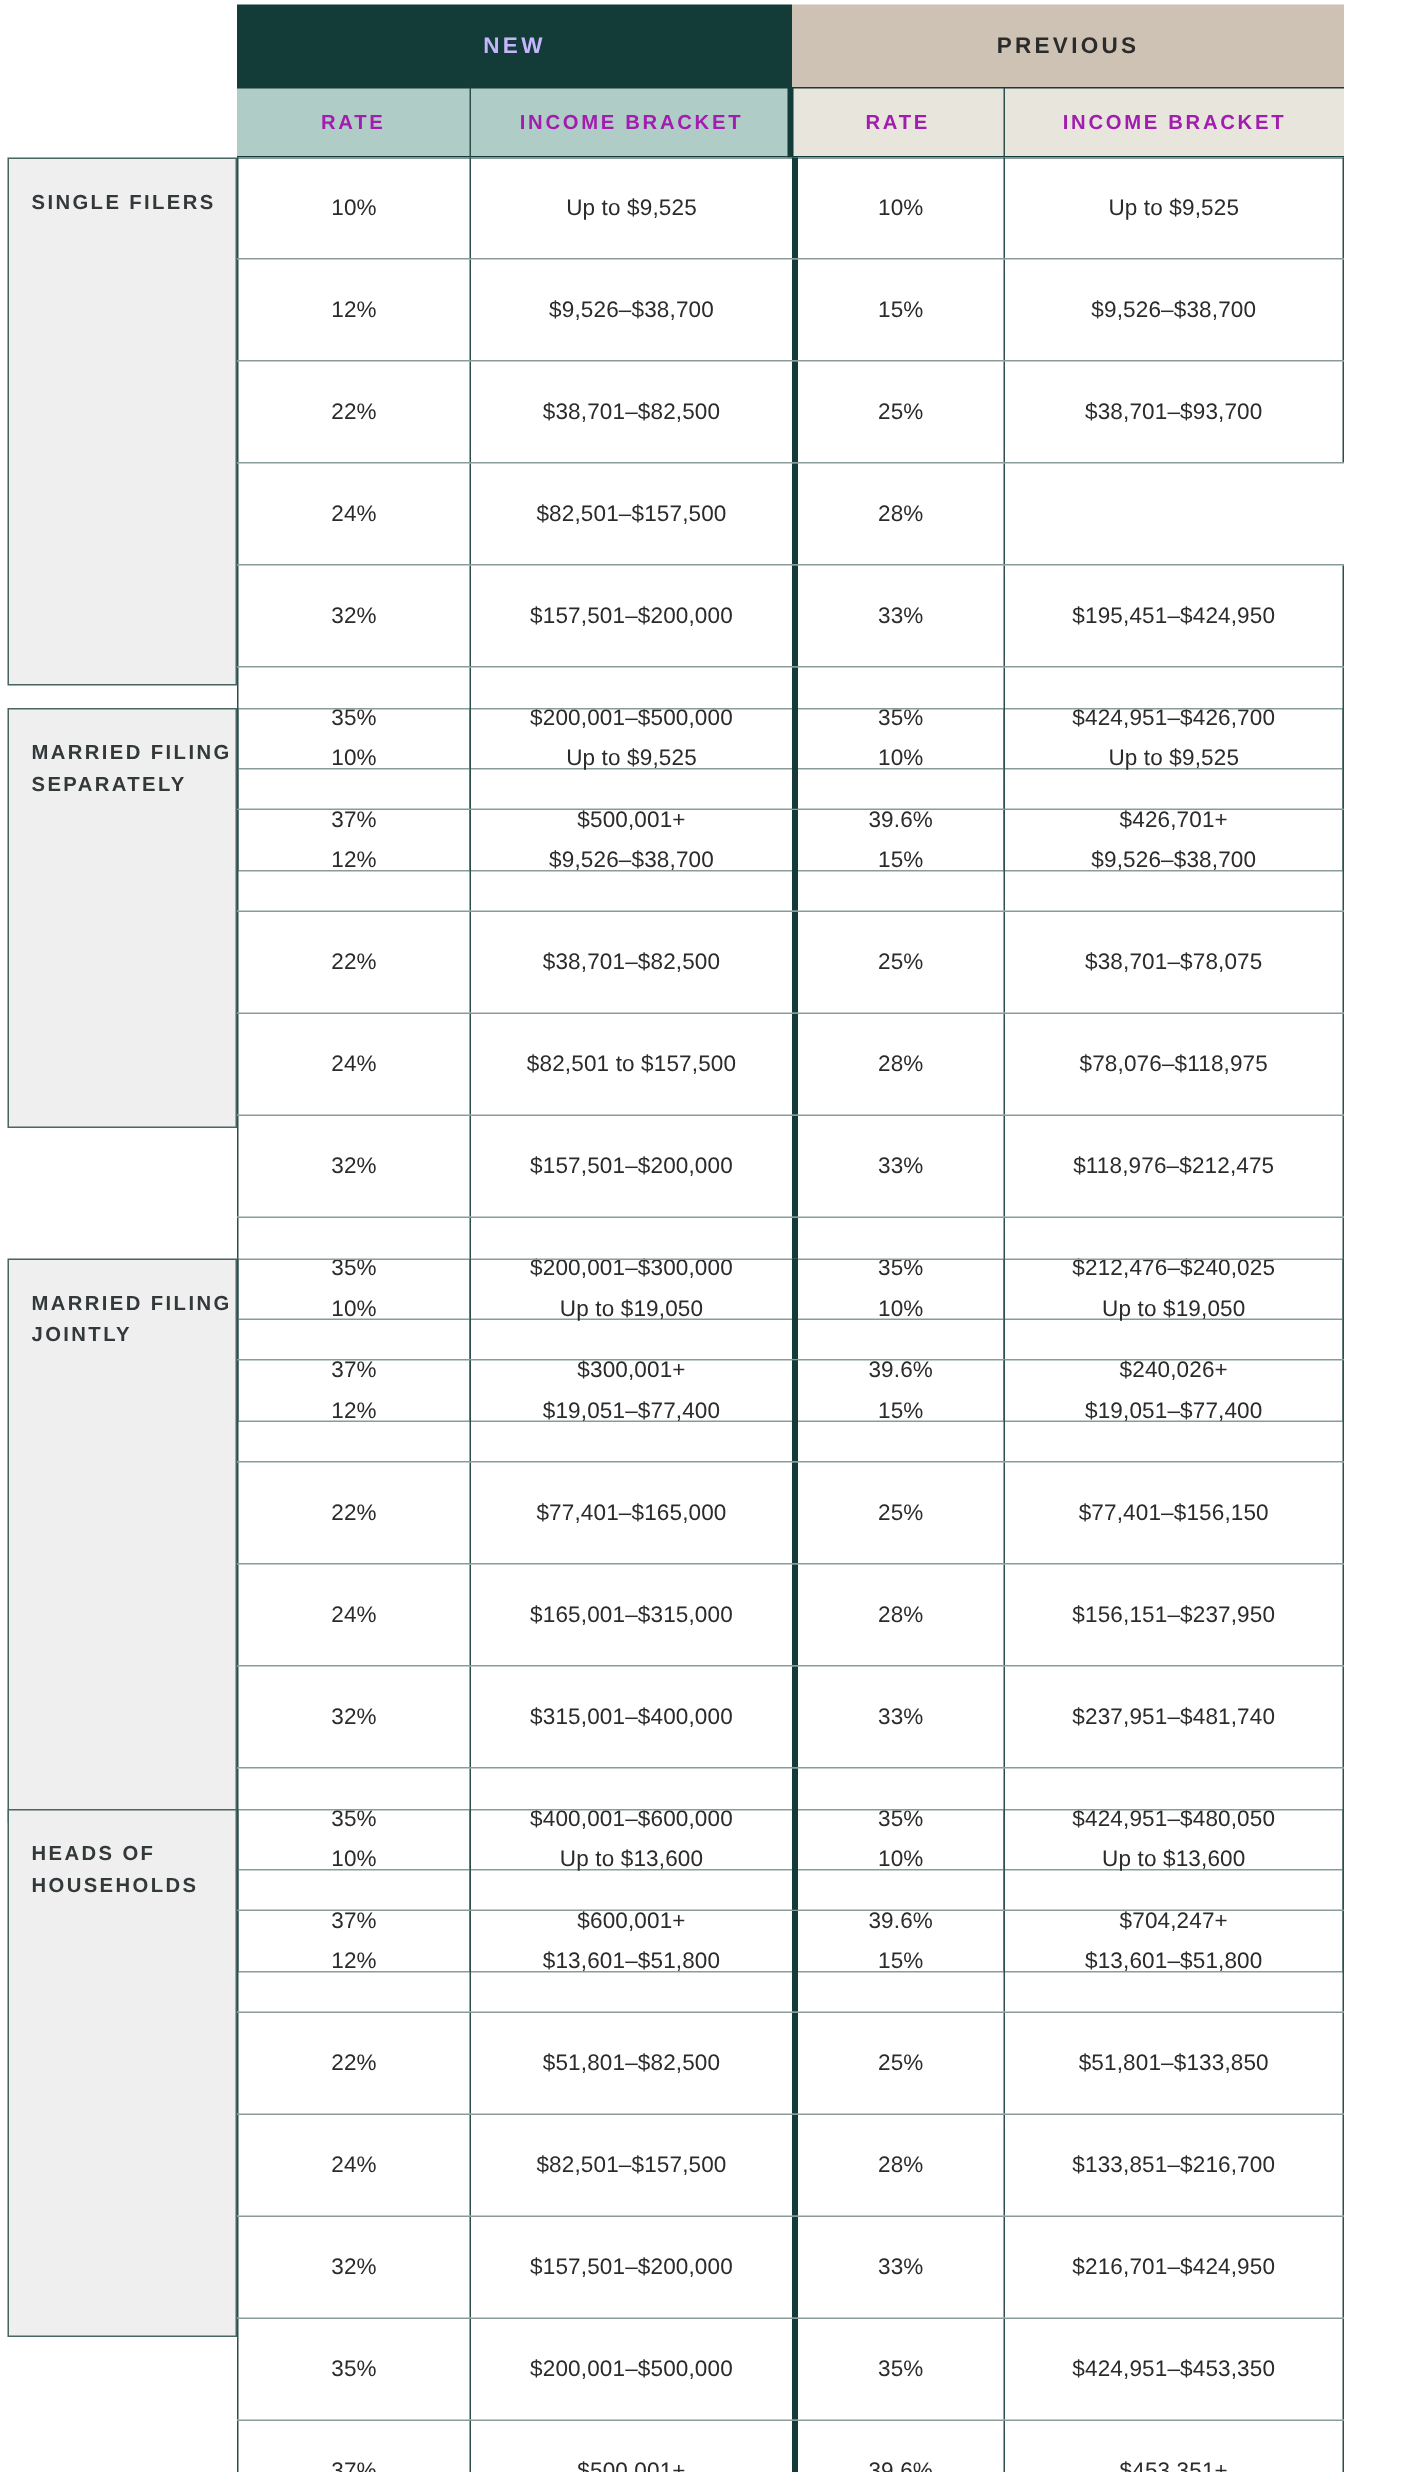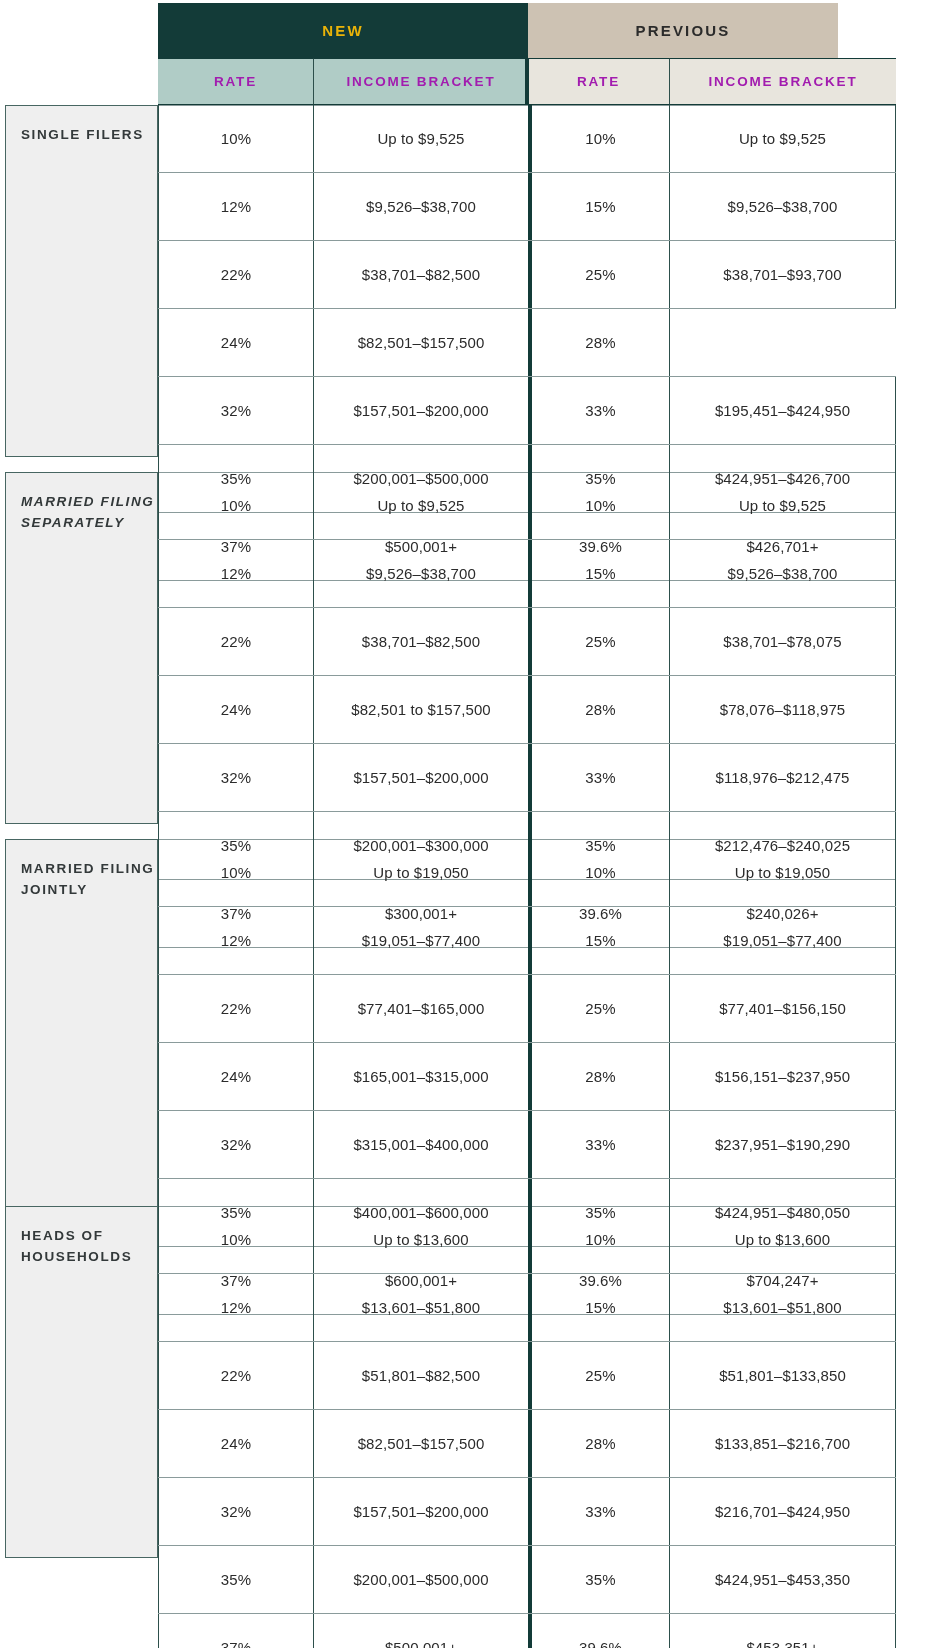--- a/index.html
+++ b/index.html
@@ -39,25 +39,25 @@
     align-items: center;
     justify-content: center;
     letter-spacing: 2.2px;
     font-size: 15px;
     font-weight: bold;
   }
   .hdr-top.new {
     left: 158px;
     width: 370px;
     background: #133b38;
-    color: #eab308;
+    color: #c4b5fd;
   }
   .hdr-top.prev {
     left: 528px;
-    width: 310px;
+    width: 368px;
     background: #cdc2b3;
     color: #2b2b2b;
   }
 
   .hdr-sub {
     position: absolute;
     top: 58px;
     height: 47px;
     box-sizing: border-box;
     display: flex;
@@ -207,21 +207,21 @@
           </div>
           <div class="row">
             <div class="cell c1">37%</div>
             <div class="cell c2">$500,001+</div>
             <div class="cell c3">39.6%</div>
             <div class="cell c4">$426,701+</div>
           </div>
         </div>
       </div>
       <div class="section" style="height: 352px;">
-        <div class="label-cell" style="height: 352px; font-style: italic;">MARRIED FILING SEPARATELY</div>
+        <div class="label-cell" style="height: 280px;">MARRIED FILING SEPARATELY</div>
         <div class="grid">
           <div class="grid-top-border"></div>
           <div class="row">
             <div class="cell c1">10%</div>
             <div class="cell c2">Up to $9,525</div>
             <div class="cell c3">10%</div>
             <div class="cell c4">Up to $9,525</div>
           </div>
           <div class="row">
             <div class="cell c1">12%</div>
@@ -286,21 +286,21 @@
           <div class="row">
             <div class="cell c1">24%</div>
             <div class="cell c2">$165,001–$315,000</div>
             <div class="cell c3">28%</div>
             <div class="cell c4">$156,151–$237,950</div>
           </div>
           <div class="row">
             <div class="cell c1">32%</div>
             <div class="cell c2">$315,001–$400,000</div>
             <div class="cell c3">33%</div>
-            <div class="cell c4">$237,951–$190,290</div>
+            <div class="cell c4">$237,951–$481,740</div>
           </div>
           <div class="row">
             <div class="cell c1">35%</div>
             <div class="cell c2">$400,001–$600,000</div>
             <div class="cell c3">35%</div>
             <div class="cell c4">$424,951–$480,050</div>
           </div>
           <div class="row">
             <div class="cell c1">37%</div>
             <div class="cell c2">$600,001+</div>

